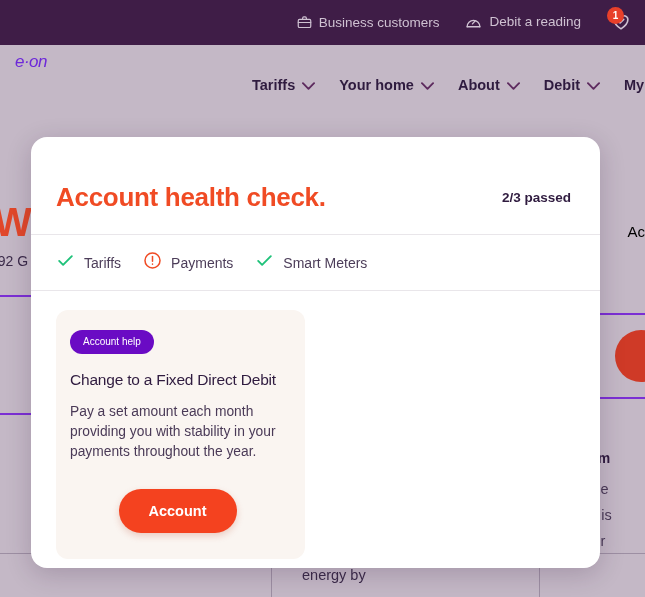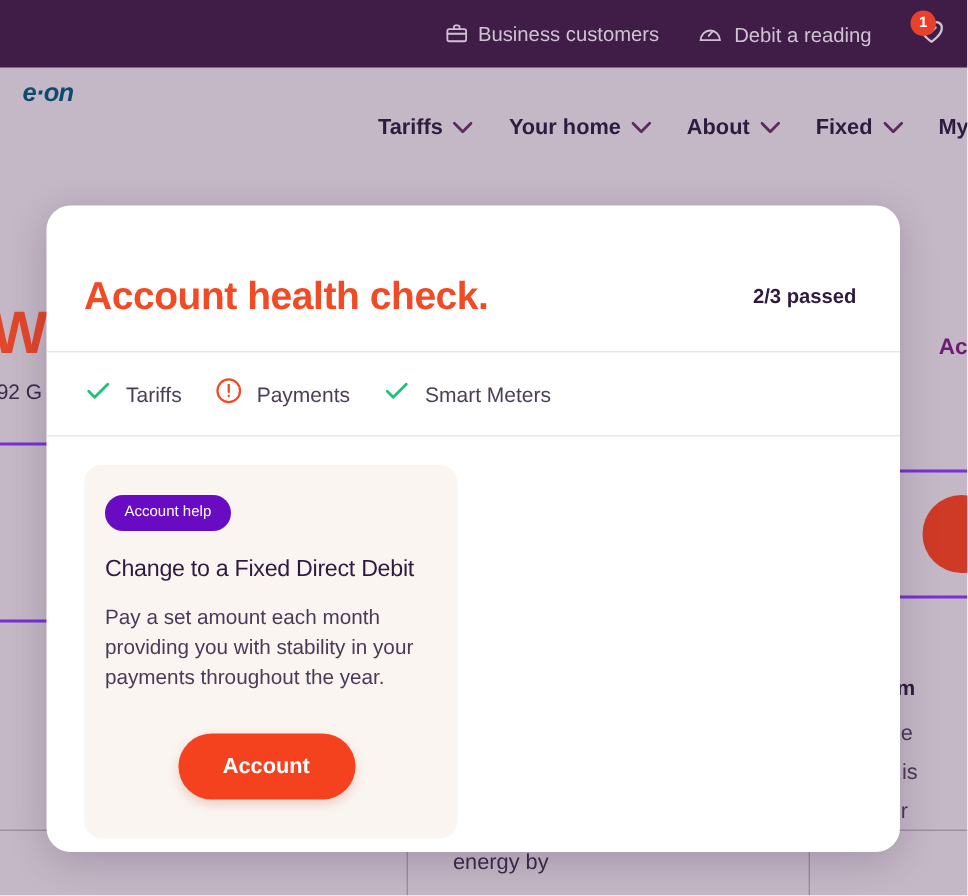--- a/index.html
+++ b/index.html
@@ -19,21 +19,21 @@
   
   .utility-bar {
     position: absolute; left: 0; top: 0;
     width: 645px; height: 45px;
     background: #3f1d47;
     display: flex; align-items: center; justify-content: flex-end;
     gap: 26px;
     padding-right: 10px;
   }
   .util-link {
-    display: flex; align-items: flex-end; gap: 7px;
+    display: flex; align-items: flex-start; gap: 7px;
     color: #cfc2d2; font-size: 13.5px;
     white-space: nowrap;
   }
   .util-icon { display: flex; align-items: center; }
   .heart-wrap { position: relative; width: 28px; height: 28px; display:flex; align-items:center; justify-content:center; }
   .heart-badge {
     position: absolute; left: 0px; top: -2px;
     width: 17px; height: 17px; border-radius: 50%;
     background: #e8402a;
     color: #fff; font-size: 10px; font-weight: bold;
@@ -43,22 +43,22 @@
 
   
   .main-nav {
     position: absolute; left: 0; top: 45px;
     width: 645px; height: 80px;
     display: flex; align-items: center;
   }
   .logo {
     position: absolute; left: 12px; top: 8px;
     width: 100px; height: 48px;
-    color: #0c4a6e;
-    font-style: italic; font-weight: bold;
+    color: #6d28d9;
+    font-style: italic; font-weight: normal;
     line-height: 1;
   }
   .logo .l1 { font-size: 17px; letter-spacing: -0.5px; padding-left: 3px; }
   .logo .l2 { font-size: 31px; letter-spacing: -1px; margin-top: -1px; }
   .nav-items {
     position: absolute; left: 252px; top: 0;
     height: 80px;
     display: flex; align-items: center; gap: 24px;
   }
   .nav-item {
@@ -84,21 +84,21 @@
   .bg-card-left {
     position: absolute; left: -60px; top: 170px;
     width: 95px; height: 120px;
     background: #c4b8c6;
     border-top: 2px solid #7b2fd4;
     border-bottom: 2px solid #7b2fd4;
   }
 
   .bg-right-title {
     position: absolute; right: 0px; top: 98px;
-    font-size: 15px; font-weight: bold; color: #701a75;
+    font-size: 15px; font-weight: normal; color: #000000;
     white-space: nowrap;
   }
   .bg-carousel-nav {
     position: absolute; right: -22px; top: 205px;
     width: 52px; height: 52px; border-radius: 50%;
     background: #cf3a27;
   }
   .bg-rule-a {
     position: absolute; right: 0; top: 188px; width: 70px; height: 2px; background: #7b2fd4;
   }
@@ -261,21 +261,21 @@
       </a>
       <a class="nav-item">
         <span>About</span>
         <span class="chev">
           <svg width="13" height="8" viewBox="0 0 14 8" fill="none" stroke="#5d2a5e" stroke-width="2" stroke-linecap="round" stroke-linejoin="round">
               <path d="M1 1l6 6 6-6"></path>
             </svg>
         </span>
       </a>
       <a class="nav-item">
-        <span>Fixed</span>
+        <span>Debit</span>
         <span class="chev">
           <svg width="13" height="8" viewBox="0 0 14 8" fill="none" stroke="#5d2a5e" stroke-width="2" stroke-linecap="round" stroke-linejoin="round">
               <path d="M1 1l6 6 6-6"></path>
             </svg>
         </span>
       </a>
       <a class="nav-item">
         <span>My</span>
       </a>
     </div>

